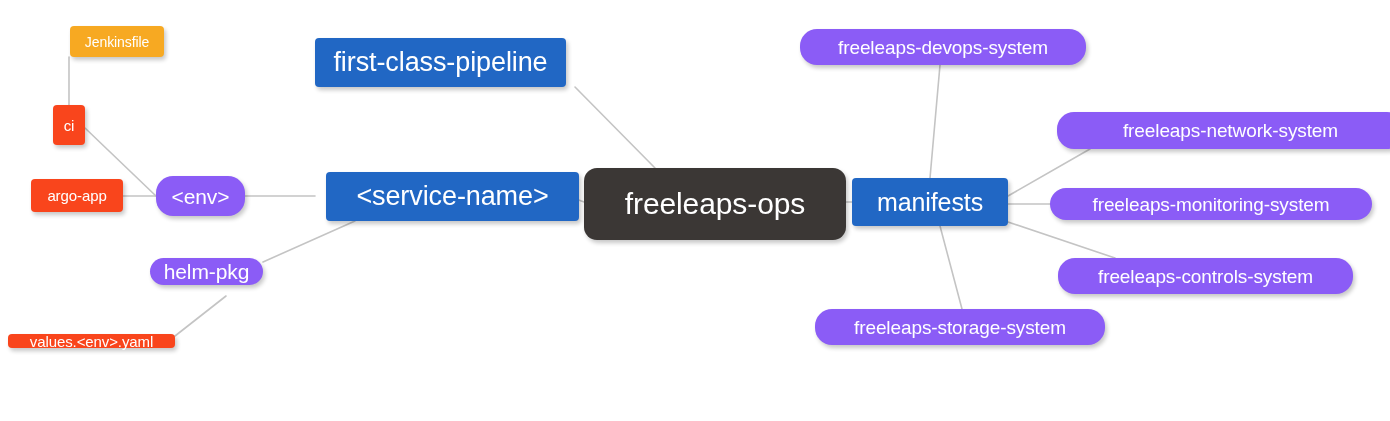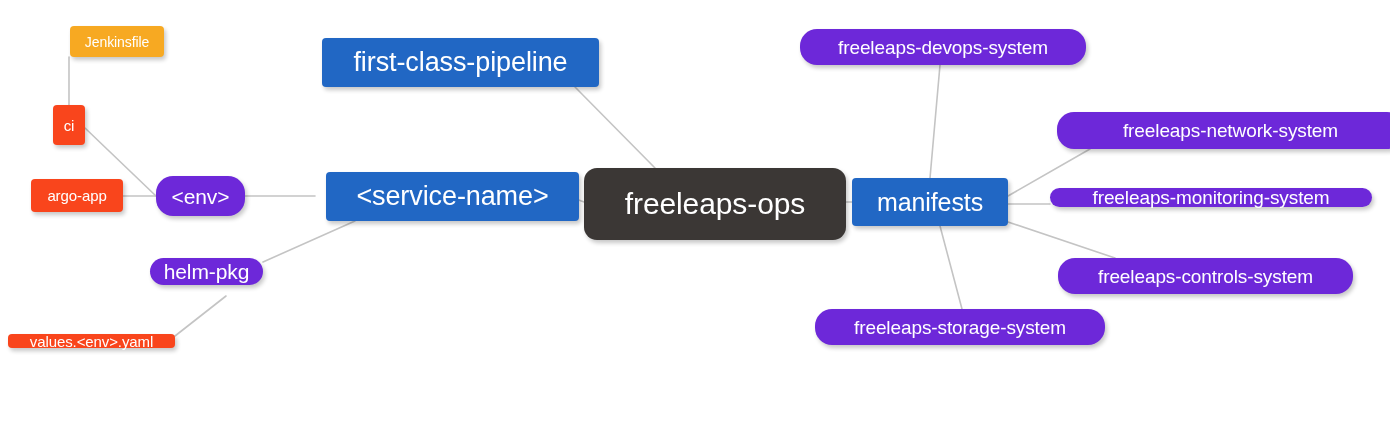--- a/index.html
+++ b/index.html
@@ -36,21 +36,21 @@
     color: #ffffff;
     white-space: nowrap;
     border-radius: 4px;
     box-shadow: 2px 3px 4px rgba(0, 0, 0, 0.22);
     letter-spacing: -0.1px;
     line-height: 1;
     cursor: pointer;
   }
   .node.root      { background: #3b3735; border-radius: 13px; }
   .node.blue      { background: #2167c4; }
-  .node.green     { background: #6d28d9; border-radius: 17px; }
+  .node.green     { background: #8b5cf6; border-radius: 17px; }
   .node.orange    { background: #f7a922; margin-left: 48px; }
   .node.red       { background: #f9451c; }
 
   .size-root   { font-size: 30px; }
   .size-xl     { font-size: 27px; }
   .size-lg     { font-size: 25px; }
   .size-md     { font-size: 21px; }
   .size-sm     { font-size: 19px; }
   .size-xs     { font-size: 15px; }
   .size-tiny   { font-size: 14px; }
@@ -70,28 +70,28 @@
       <line x1="575" y1="87" x2="655" y2="168" stroke="#c4c4c4" stroke-width="1.6" stroke-linecap="round"></line>
       <line x1="846" y1="202" x2="852" y2="202" stroke="#c4c4c4" stroke-width="1.6" stroke-linecap="round"></line>
       <line x1="930" y1="178" x2="940" y2="65" stroke="#c4c4c4" stroke-width="1.6" stroke-linecap="round"></line>
       <line x1="1008" y1="196" x2="1090" y2="149" stroke="#c4c4c4" stroke-width="1.6" stroke-linecap="round"></line>
       <line x1="1008" y1="204" x2="1050" y2="204" stroke="#c4c4c4" stroke-width="1.6" stroke-linecap="round"></line>
       <line x1="1008" y1="222" x2="1115" y2="258" stroke="#c4c4c4" stroke-width="1.6" stroke-linecap="round"></line>
       <line x1="940" y1="226" x2="962" y2="309" stroke="#c4c4c4" stroke-width="1.6" stroke-linecap="round"></line>
     </svg>
   <div id="nodes">
       <div class="node root size-root" style="left: 584px; top: 168px; width: 262px; height: 72px;">freeleaps-ops</div>
-      <div class="node blue size-xl" style="left: 322px; top: 38px; width: 277px; height: 49px;">first-class-pipeline</div>
+      <div class="node blue size-xl" style="left: 315px; top: 38px; width: 251px; height: 49px;">first-class-pipeline</div>
       <div class="node blue size-xl" style="left: 326px; top: 172px; width: 253px; height: 49px;">&lt;service-name&gt;</div>
       <div class="node blue size-lg" style="left: 852px; top: 178px; width: 156px; height: 48px;">manifests</div>
       <div class="node green size-md" style="left: 156px; top: 176px; width: 89px; height: 40px;">&lt;env&gt;</div>
       <div class="node green size-md" style="left: 150px; top: 258px; width: 113px; height: 27px;">helm-pkg</div>
       <div class="node green size-sm" style="left: 800px; top: 29px; width: 286px; height: 36px;">freeleaps-devops-system</div>
       <div class="node green size-sm" style="left: 1057px; top: 112px; width: 347px; height: 37px;">freeleaps-network-system</div>
-      <div class="node green size-sm" style="left: 1050px; top: 188px; width: 322px; height: 19px; text-align: right;">freeleaps-monitoring-system</div>
+      <div class="node green size-sm" style="left: 1050px; top: 188px; width: 322px; height: 32px; text-align: right;">freeleaps-monitoring-system</div>
       <div class="node green size-sm" style="left: 1058px; top: 258px; width: 295px; height: 36px;">freeleaps-controls-system</div>
       <div class="node green size-sm" style="left: 815px; top: 309px; width: 290px; height: 36px;">freeleaps-storage-system</div>
       <div class="node orange size-tiny" style="left: 22px; top: 26px; width: 94px; height: 31px;">Jenkinsfile</div>
       <div class="node red size-xs" style="left: 53px; top: 105px; width: 32px; height: 40px;">ci</div>
       <div class="node red size-xs" style="left: 31px; top: 179px; width: 92px; height: 33px;">argo-app</div>
       <div class="node red size-xs" style="left: 8px; top: 334px; width: 167px; height: 14px;">values.&lt;env&gt;.yaml</div>
     </div>
 </div>
 
 </body></html>

